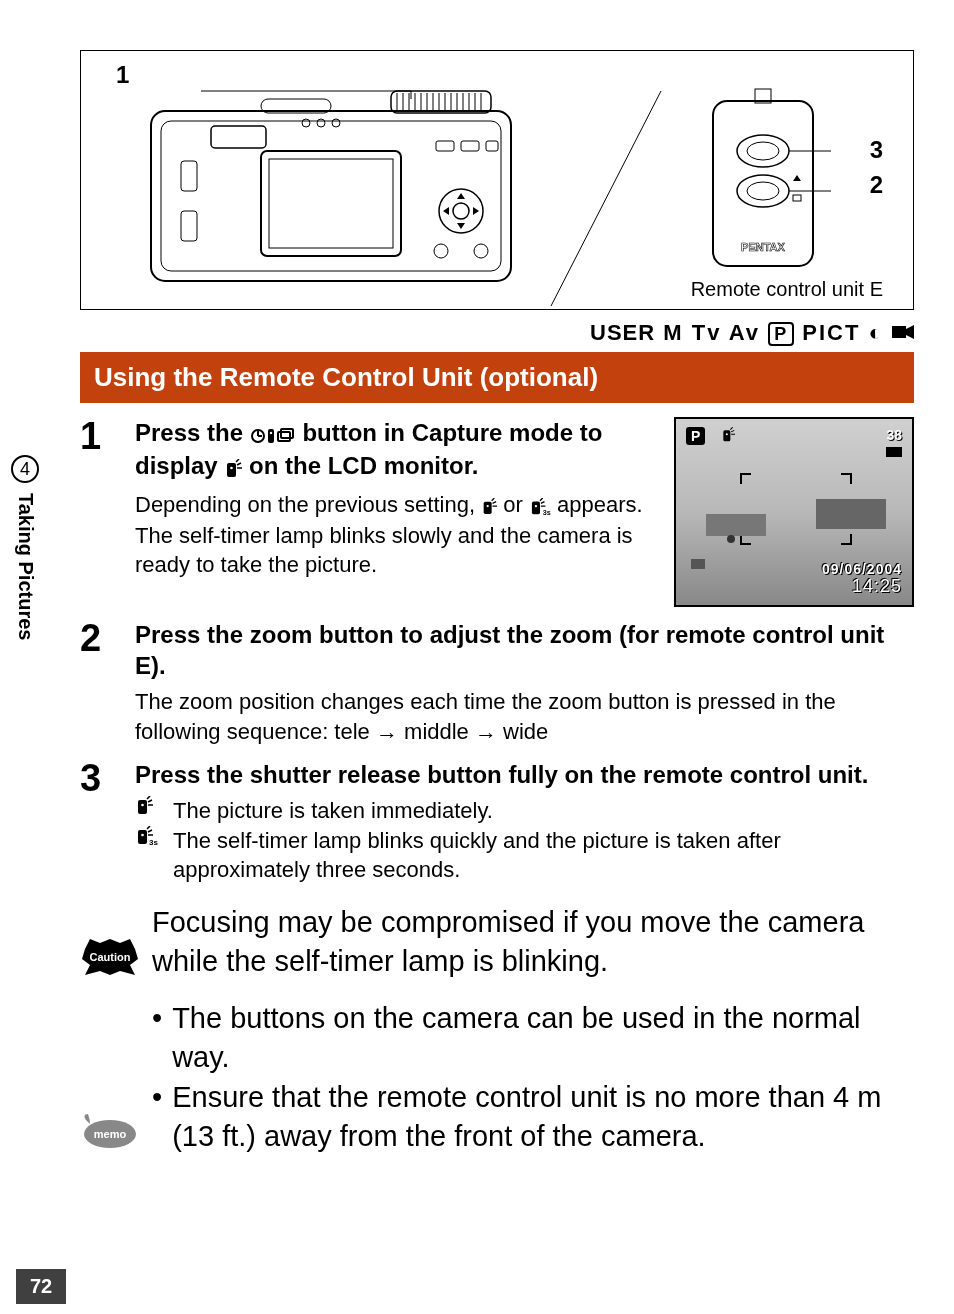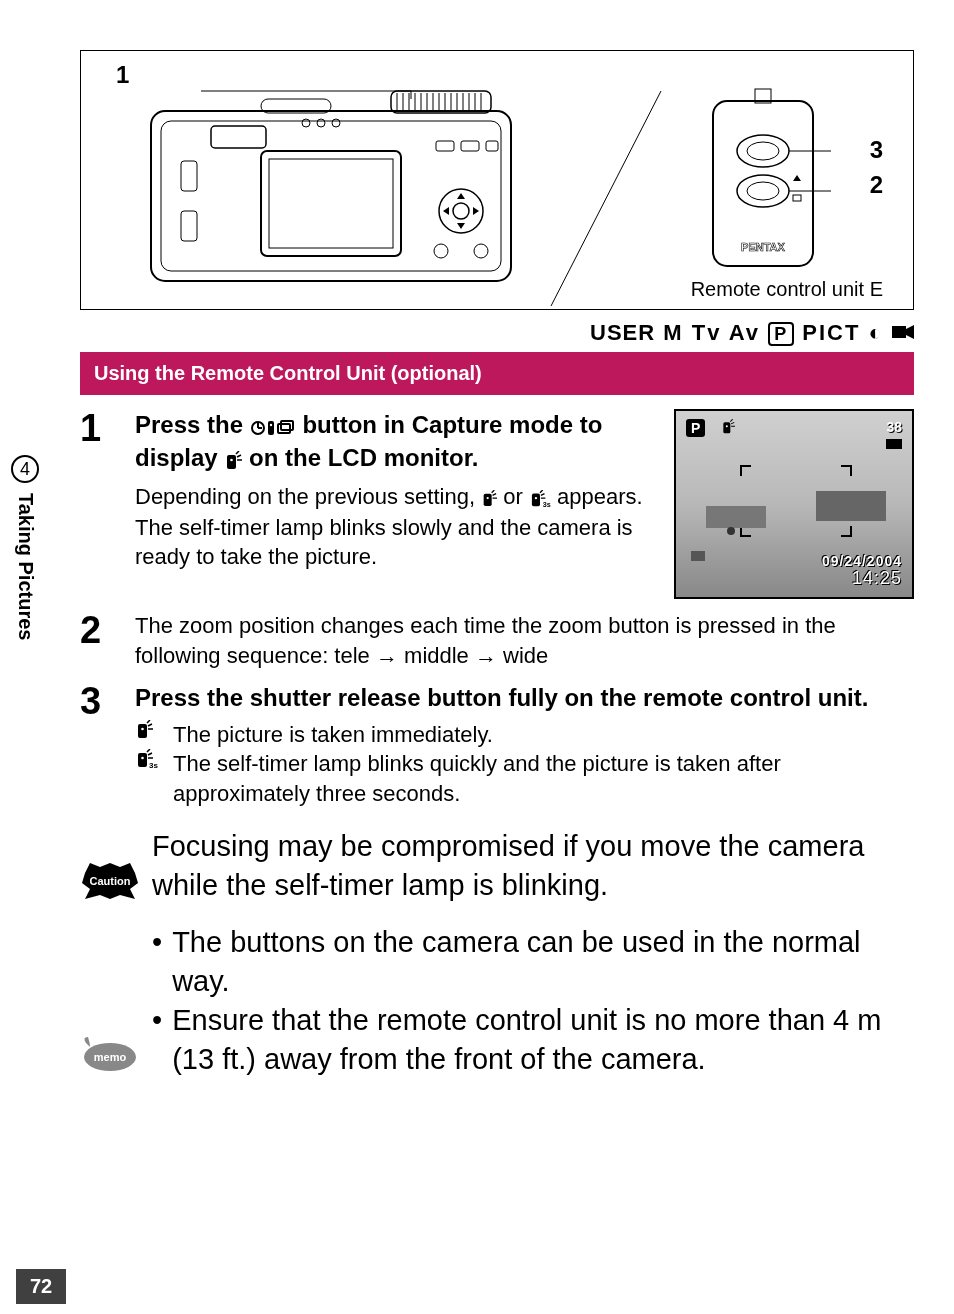--- a/index.html
+++ b/index.html
@@ -66,23 +66,23 @@
   .modes-row {
     text-align: right;
     font-family: Arial, sans-serif;
     font-size: 22px;
     font-weight: bold;
     letter-spacing: 2px;
     margin-bottom: 6px;
   }
   .modes-row .user { letter-spacing: 1px; }
   .section-header {
-    background: #be185d;
+    background: #c2410c;
     color: #fff;
-    font-size: 20px;
+    font-size: 26px;
     font-weight: bold;
     padding: 10px 14px;
     margin-bottom: 14px;
   }
   .intro {
     font-size: 22px;
     line-height: 1.35;
     margin-bottom: 16px;
   }
   .step {
@@ -435,30 +435,31 @@
                 <path d="M165 55 h10 v10"></path>
               <path d="M75 125 h-10 v-10"></path>
                 <path d="M165 125 h10 v-10"></path>
             </g>
 
             <rect x="140" y="80" width="70" height="30" fill="#666"></rect>
             <rect x="30" y="95" width="60" height="22" fill="#777"></rect>
             <rect x="15" y="140" width="14" height="10" fill="#555"></rect>
             <circle cx="55" cy="120" r="4" fill="#333"></circle>
           </svg>
-          <div class="lcd-date">09/24/2004</div>
+          <div class="lcd-date">09/06/2004</div>
           <div class="lcd-time">14:25</div>
         </div>
       </div>
     </div>
   </div>
 
   <div class="step">
     <div class="step-num">2</div>
     <div class="step-body">
+      <div class="step-title">Press the zoom button to adjust the zoom (for remote control unit E).</div>
       <div class="step-text">
         <span>The zoom position changes each time the zoom button is pressed in the following sequence: tele </span><span>→</span><span> middle </span><span>→</span><span> wide</span>
       </div>
     </div>
   </div>
 
   <div class="step">
     <div class="step-num">3</div>
     <div class="step-body">
       <div class="step-title">Press the shutter release button fully on the remote control unit.</div>

